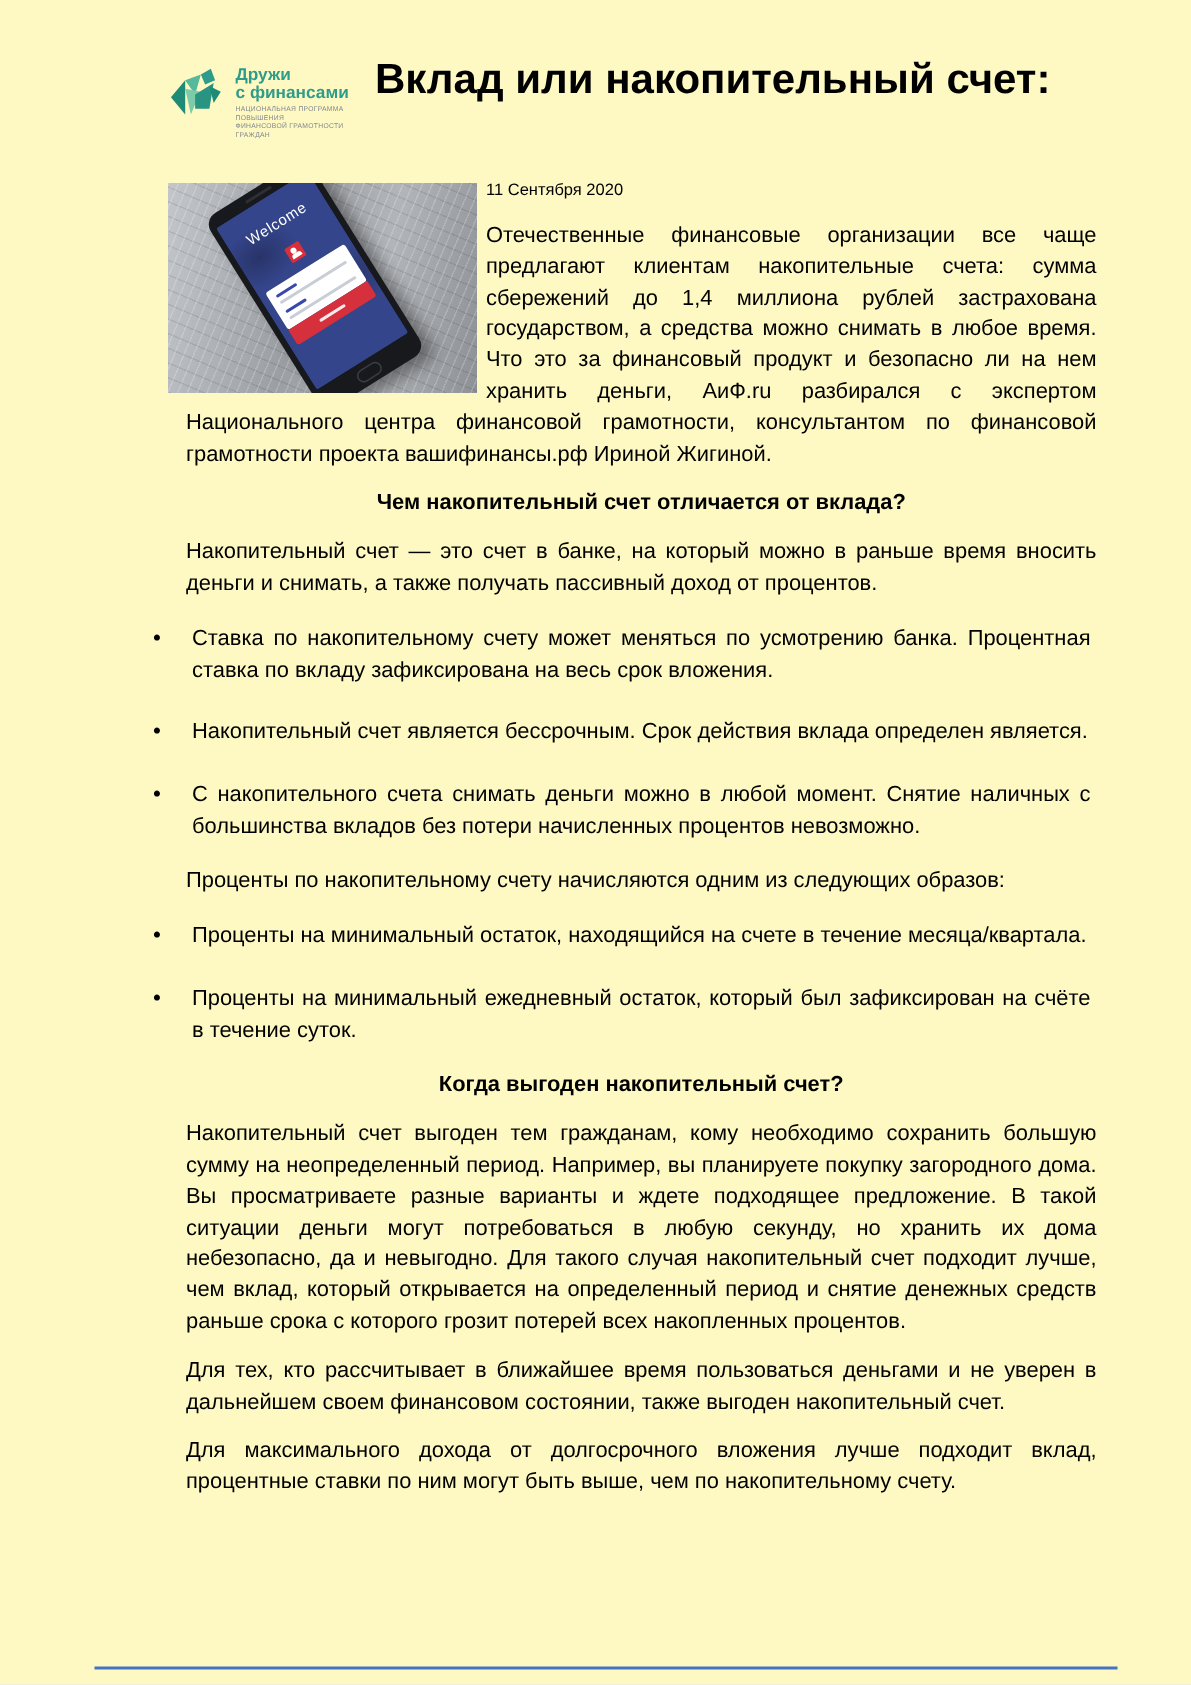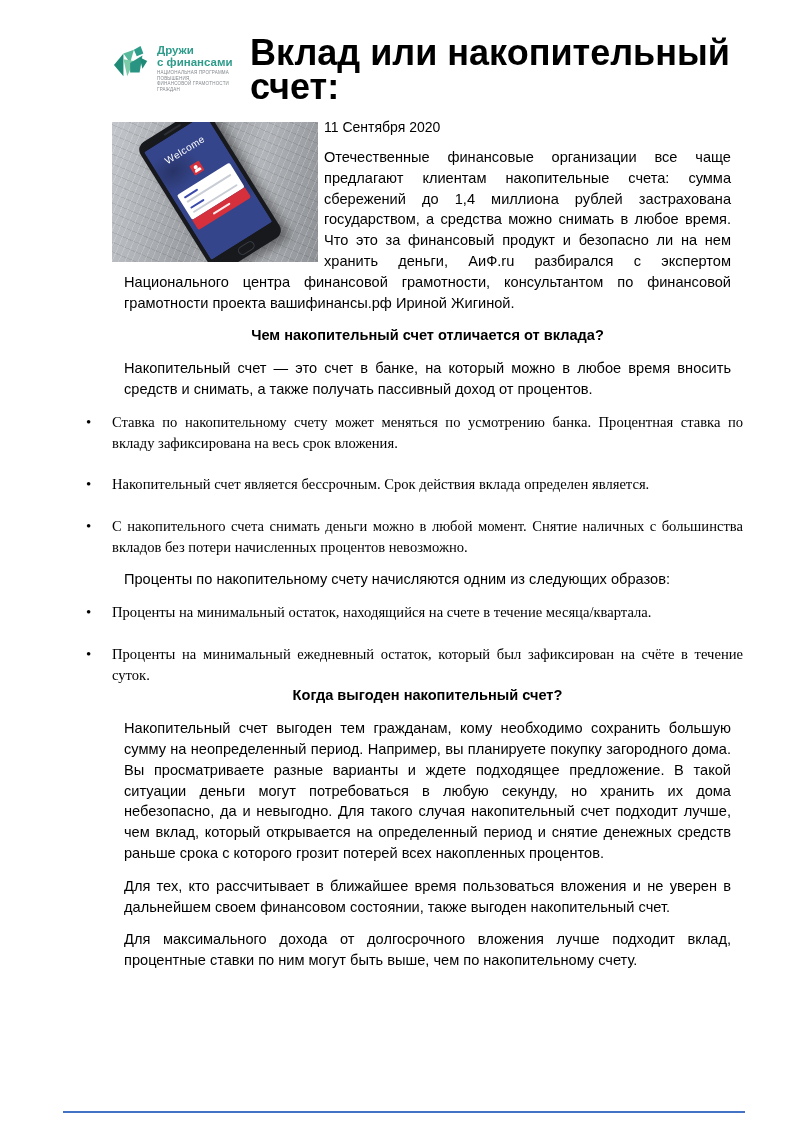--- a/index.html
+++ b/index.html
@@ -1,34 +1,34 @@
 <!DOCTYPE html>
 <html lang="ru"><head>
 <meta charset="utf-8">
 <style>
   html,body{margin:0;padding:0;background:#e8e8e8;}
   .page{
-    position:relative;width:794px;height:1123px;background:#ffffff;
+    position:relative;width:794px;height:1123px;background:#fef9c3;
     font-family:"Liberation Sans","DejaVu Sans",sans-serif;color:#000;
     margin:0 auto;overflow:hidden;
   }
   
   .logo{position:absolute;left:111px;top:44px;width:140px;}
   .logo-row{display:flex;align-items:flex-start;}
   .logo-icon{flex:0 0 auto;margin-right:4px;}
   .logo-name{font-weight:bold;font-size:11.5px;line-height:12px;color:#2E9C8B;}
   .logo-tagline{font-size:4.5px;line-height:5.5px;color:#83888d;margin-top:2px;letter-spacing:.2px;}
   .title{position:absolute;left:250px;top:36px;width:505px;
-    font-weight:bold;font-size:36px;line-height:34px;color:#000;}
+    font-weight:bold;font-size:28px;line-height:34px;color:#000;}
   
   .content{position:absolute;left:112px;top:120px;width:631px;font-size:14.6px;line-height:20.8px;}
   .content p{margin:12px;text-align:justify;}
-  .date{font-size:14px;line-height:15px;text-align:left;margin:0 0 1px 0;}
+  .date{font-size:11px;line-height:15px;text-align:left;margin:0 0 1px 0;}
   .heading{font-weight:bold;margin:0;text-align:center;}
-  ul.blist{margin:0;padding:0;list-style:none;font-family:Liberation Serif, serif;}
+  ul.blist{margin:16px;padding:0;list-style:none;}
   ul.blist li{position:relative;margin:0 0 20.8px 0;text-align:justify;}
   ul.blist li::before{content:"\2022";position:absolute;left:-26px;top:0;font-size:15px;}
   ul.blist li:last-child{margin-bottom:0;}
   
   .photo{
     float:left;width:206px;height:140px;margin:2px 6px 2px 0;position:relative;overflow:hidden;
     background:
       repeating-linear-gradient(113deg, rgba(255,255,255,.18) 0 1px, rgba(0,0,0,0) 1px 6px),
       repeating-linear-gradient(23deg, rgba(0,0,0,.08) 0 1px, rgba(0,0,0,0) 1px 9px),
       linear-gradient(100deg,#c3c6ca 0%,#9b9ea2 42%,#b2b5b9 68%,#8d9094 100%);
@@ -112,37 +112,37 @@
         </div>
         <div class="phone-home"></div>
       </div>
     </div>
 
     <div class="date">11 Сентября 2020</div>
 
     <p>Отечественные финансовые организации все чаще предлагают клиентам накопительные счета: сумма сбережений до 1,4 миллиона рублей застрахована государством, а средства можно снимать в любое время. Что это за финансовый продукт и безопасно ли на нем хранить деньги, АиФ.ru разбирался с экспертом Национального центра финансовой грамотности, консультантом по финансовой грамотности проекта вашифинансы.рф Ириной Жигиной.</p>
 
     <div class="heading">Чем накопительный счет отличается от вклада?</div>
-    <p>Накопительный счет — это счет в банке, на который можно в любое время вносить средств и снимать, а также получать пассивный доход от процентов.</p>
+    <p>Накопительный счет — это счет в банке, на который можно в раньше время вносить деньги и снимать, а также получать пассивный доход от процентов.</p>
 
     <ul class="blist">
       <li>Ставка по накопительному счету может меняться по усмотрению банка. Процентная ставка по вкладу зафиксирована на весь срок вложения.</li>
       <li>Накопительный счет является бессрочным. Срок действия вклада определен является.</li>
       <li>С накопительного счета снимать деньги можно в любой момент. Снятие наличных с большинства вкладов без потери начисленных процентов невозможно.</li>
     </ul>
 
     <p>Проценты по накопительному счету начисляются одним из следующих образов:</p>
 
     <ul class="blist">
       <li>Проценты на минимальный остаток, находящийся на счете в течение месяца/квартала.</li>
       <li>Проценты на минимальный ежедневный остаток, который был зафиксирован на счёте в течение суток.</li>
     </ul>
 
     <div class="heading">Когда выгоден накопительный счет?</div>
     <p>Накопительный счет выгоден тем гражданам, кому необходимо сохранить большую сумму на неопределенный период. Например, вы планируете покупку загородного дома. Вы просматриваете разные варианты и ждете подходящее предложение. В такой ситуации деньги могут потребоваться в любую секунду, но хранить их дома небезопасно, да и невыгодно. Для такого случая накопительный счет подходит лучше, чем вклад, который открывается на определенный период и снятие денежных средств раньше срока с которого грозит потерей всех накопленных процентов.</p>
-    <p>Для тех, кто рассчитывает в ближайшее время пользоваться вложения и не уверен в дальнейшем своем финансовом состоянии, также выгоден накопительный счет.</p>
+    <p>Для тех, кто рассчитывает в ближайшее время пользоваться деньгами и не уверен в дальнейшем своем финансовом состоянии, также выгоден накопительный счет.</p>
     <p>Для максимального дохода от долгосрочного вложения лучше подходит вклад, процентные ставки по ним могут быть выше, чем по накопительному счету.</p>
 
   </div>
 
   <div class="footer-rule"></div>
 
 </div>
 
 </body></html>

